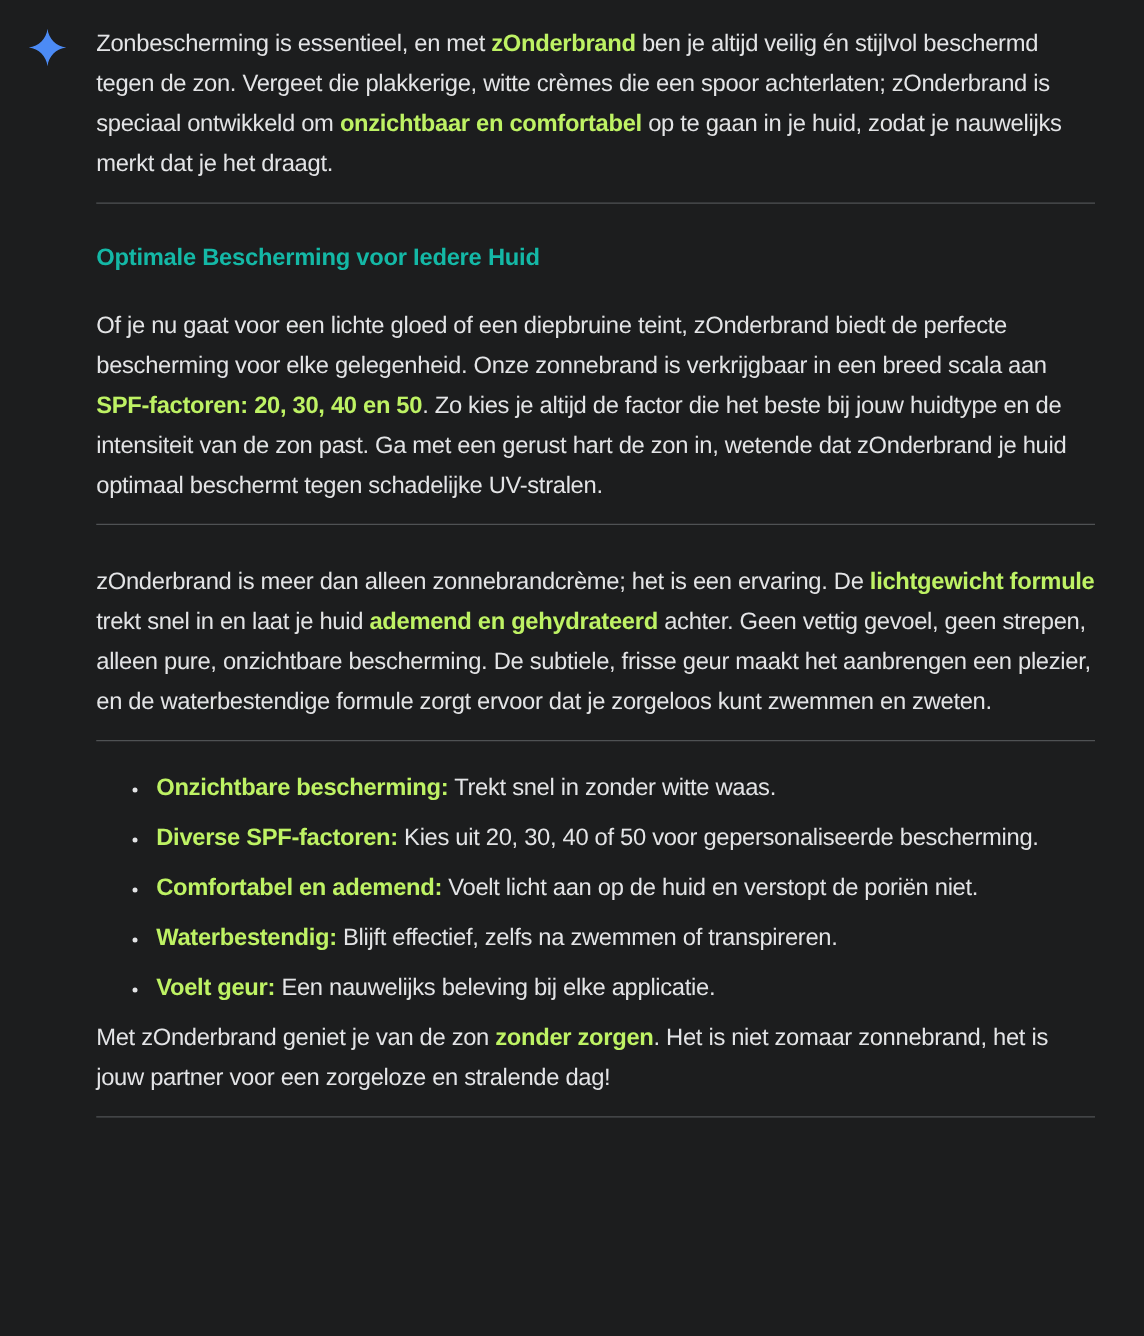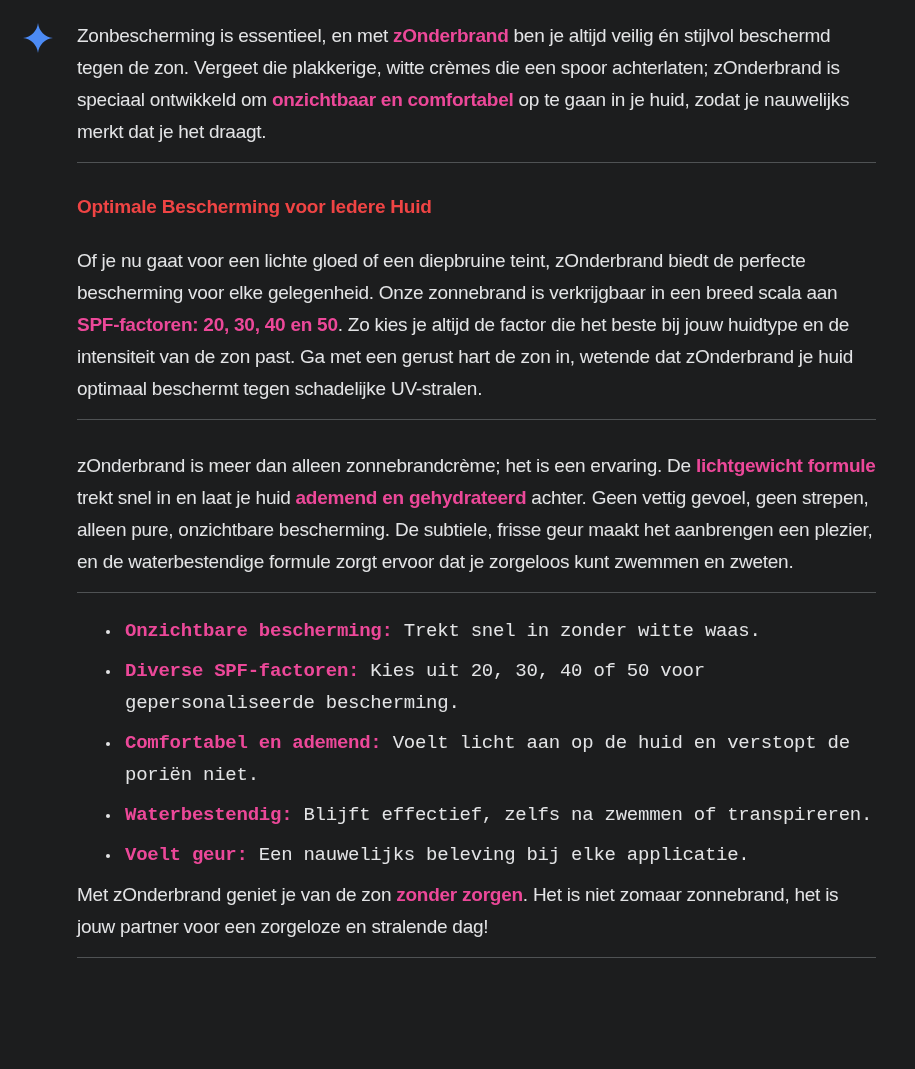--- a/index.html
+++ b/index.html
@@ -28,40 +28,39 @@
     left: 77px;
     top: 0;
     width: 799px;
     padding-top: 20px;
     color: #e3e4e6;
     font-size: 19px;
     line-height: 32px;
     letter-spacing: -0.25px;
   }
   .response p { margin: 0 0 14px 0; }
-  .response b { font-weight: 700; color: #ec4899; }
+  .response b { font-weight: 700; color: #bef264; }
   .response hr {
     border: none;
     border-top: 1px solid #4f5254;
     margin: 0 0 30px 0;
     height: 0;
   }
   .response h3 {
     font-size: 19px;
     font-weight: 700;
-    color: #ef4444;
+    color: #14b8a6;
     line-height: 28px;
     margin: 0 0 24px 0;
     letter-spacing: -0.2px;
   }
   .response ul {
     list-style: disc outside;
     margin: -8px 0 6px 0;
     padding-left: 44px;
-    font-family: Liberation Mono, monospace;
   }
   .response li {
     margin: 0 0 8px 0;
     line-height: 32px;
     padding-left: 4px;
   }
   .response li::marker { color: #e3e4e6; font-size: 15px; }
 </style>
 </head>
 <body>

